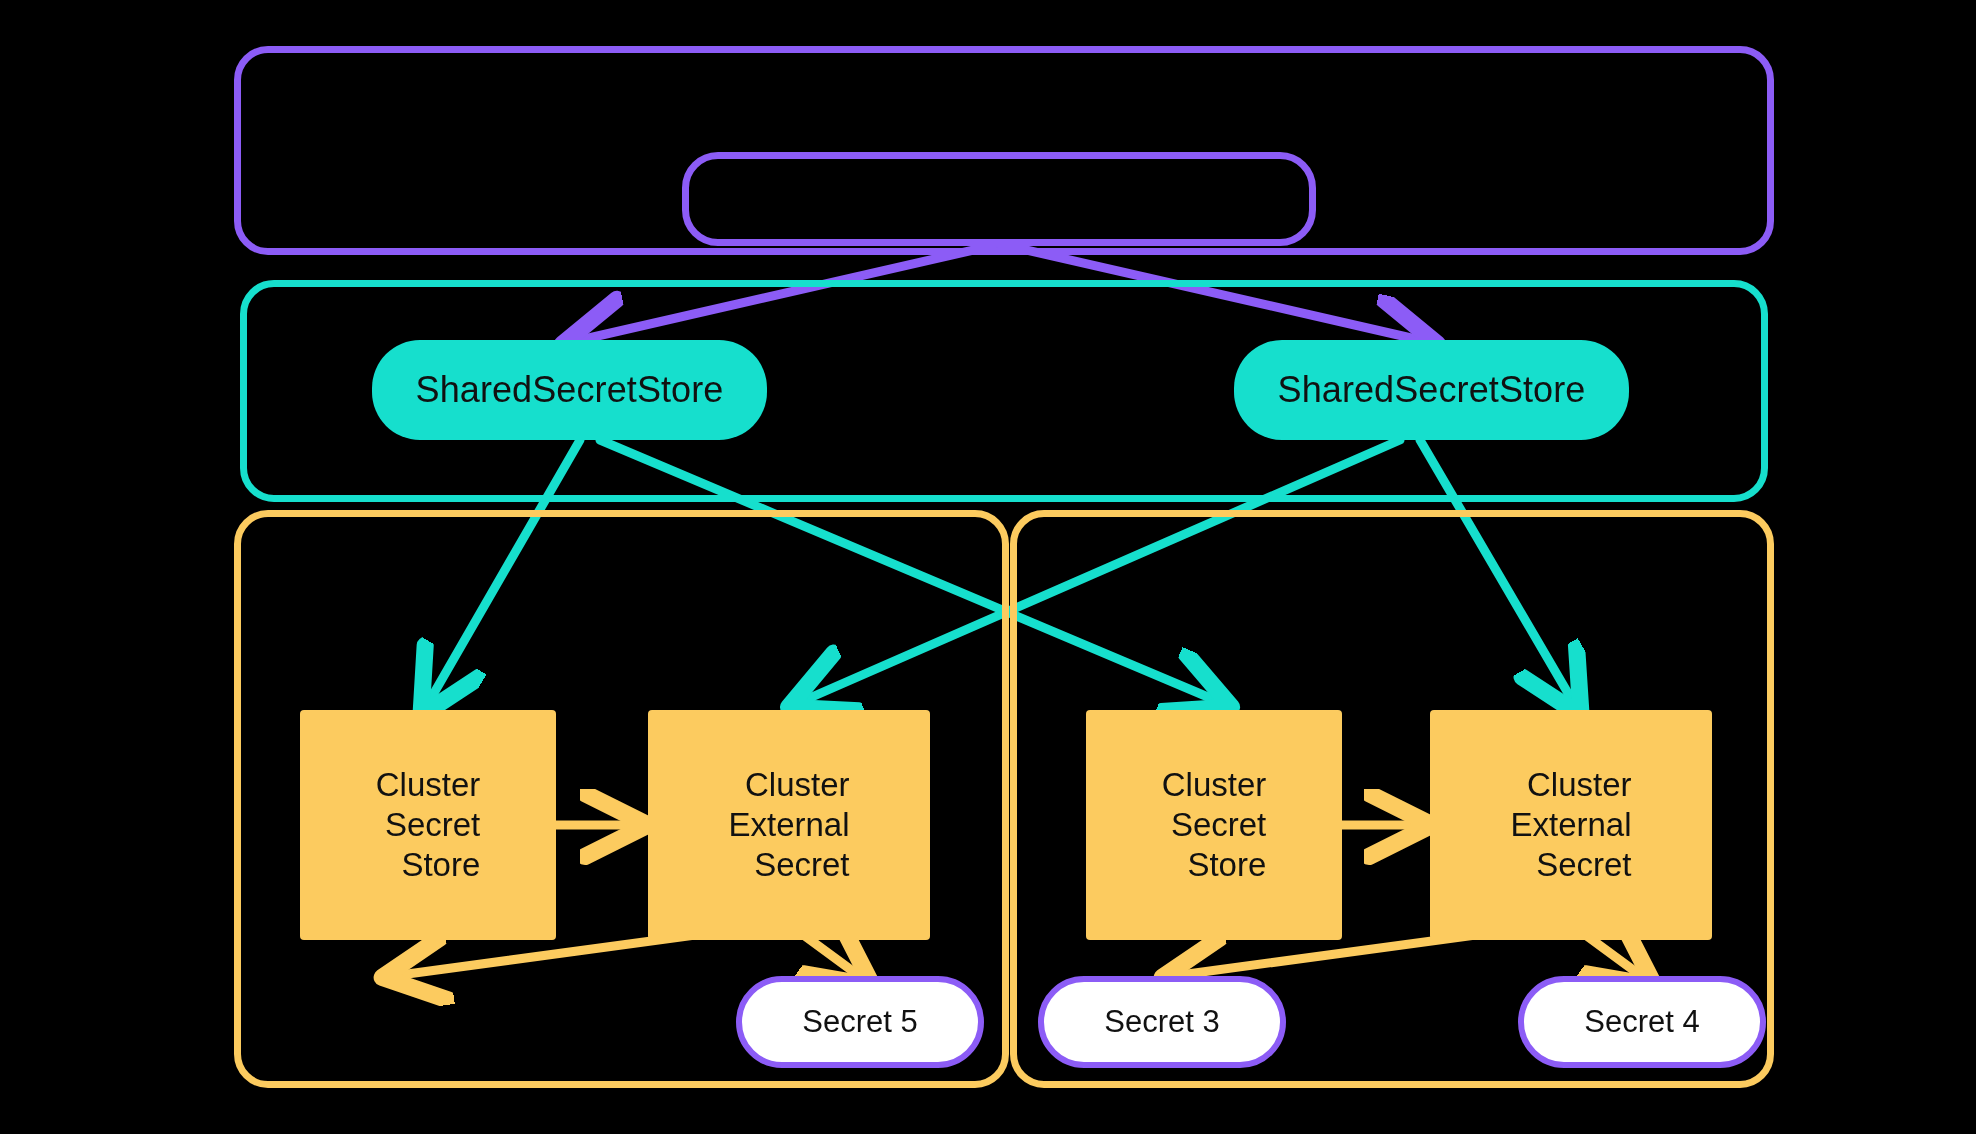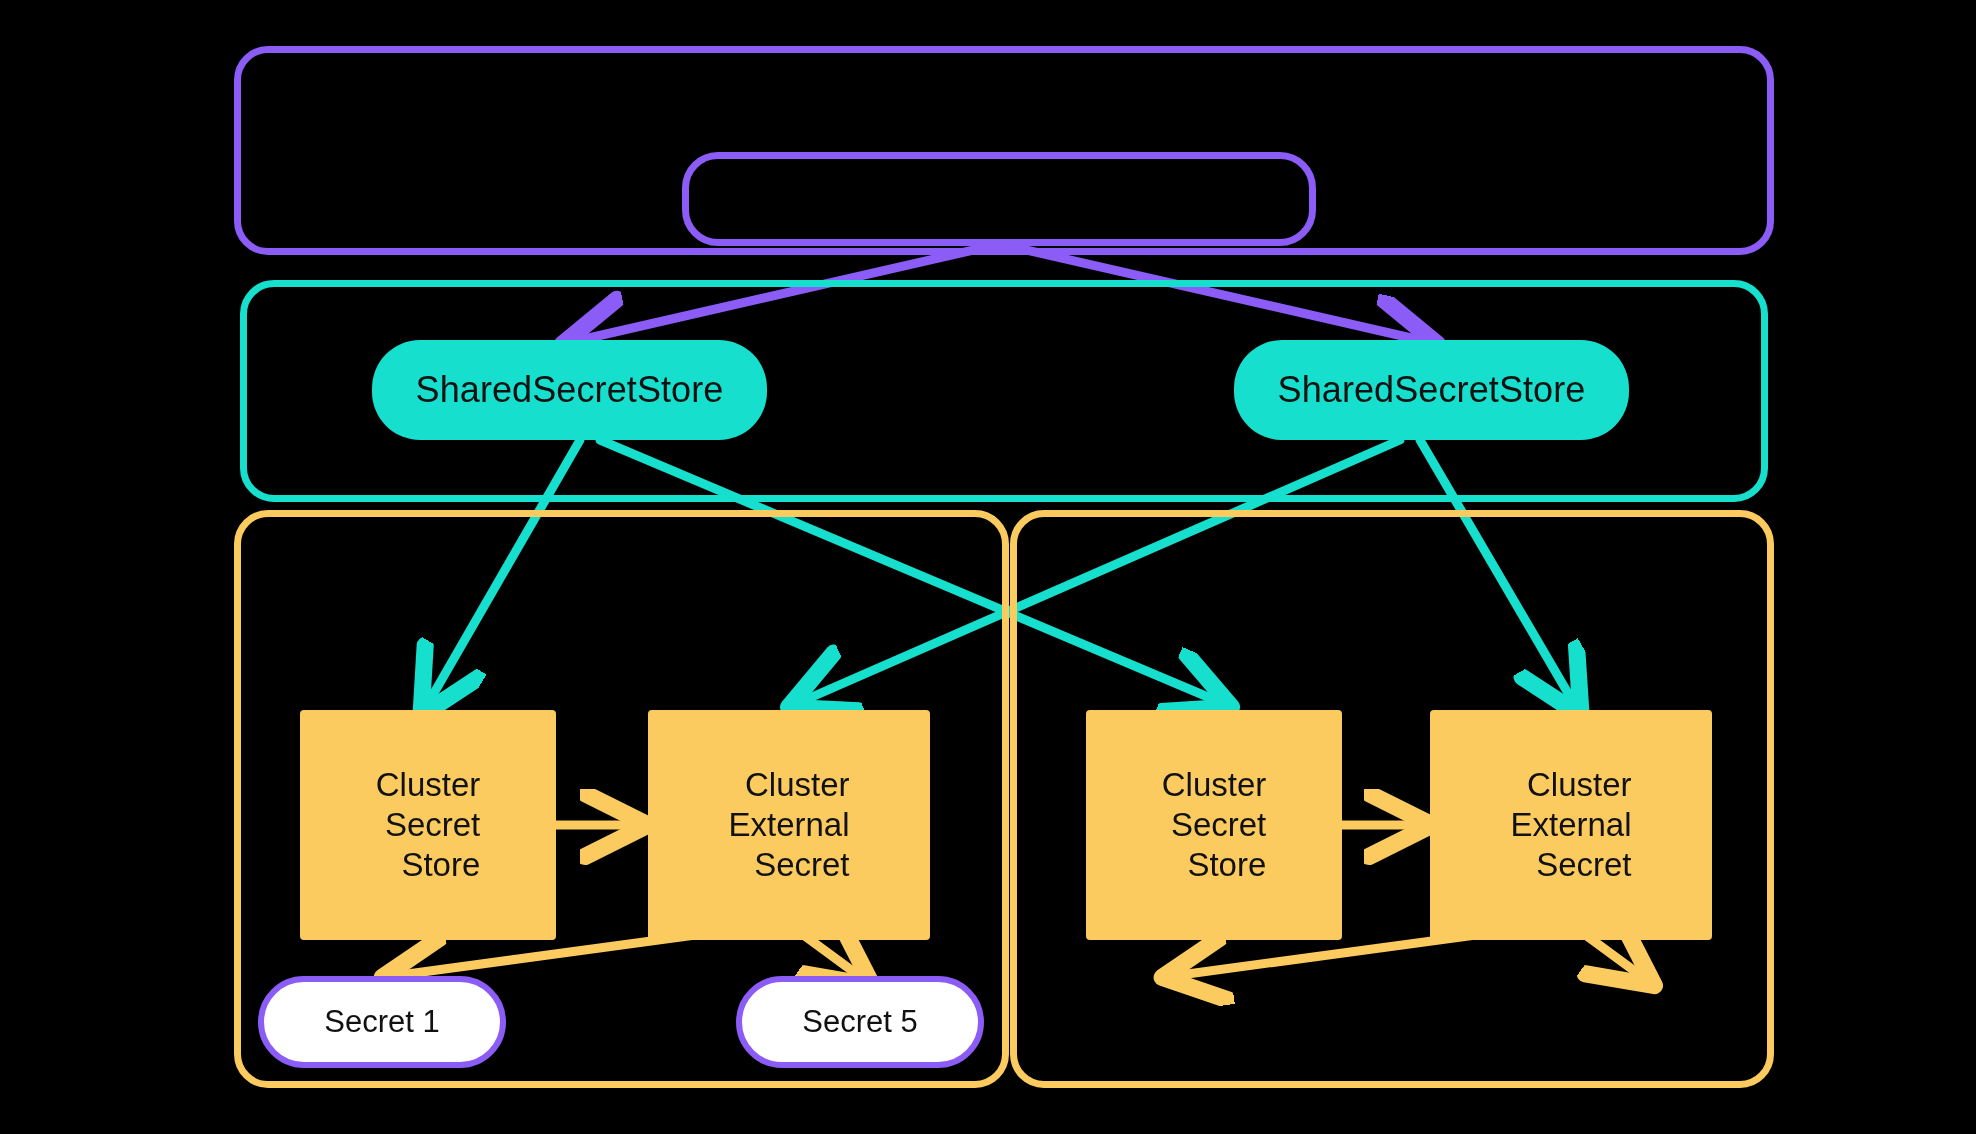--- a/index.html
+++ b/index.html
@@ -154,23 +154,26 @@
 Secret
 Store</span>
   </div>
 
   <div class="node box-yellow" style="left:1430px; top:710px; width:282px; height:230px;">
     <span class="node-label">Cluster
 External
 Secret</span>
   </div>
 
-  <div class="node pill-secret" style="left:258px; top:976px; width:248px; height:92px;">
-    <span class="node-label">Secret 1</span>
-  </div>
 
   <div class="node pill-secret" style="left:736px; top:976px; width:248px; height:92px;">
     <span class="node-label">Secret 5</span>
   </div>
 
+  <div class="node pill-secret" style="left:1038px; top:976px; width:248px; height:92px;">
+    <span class="node-label">Secret 3</span>
+  </div>
 
+  <div class="node pill-secret" style="left:1518px; top:976px; width:248px; height:92px;">
+    <span class="node-label">Secret 4</span>
+  </div>
 
 </div>
 
 </body></html>

